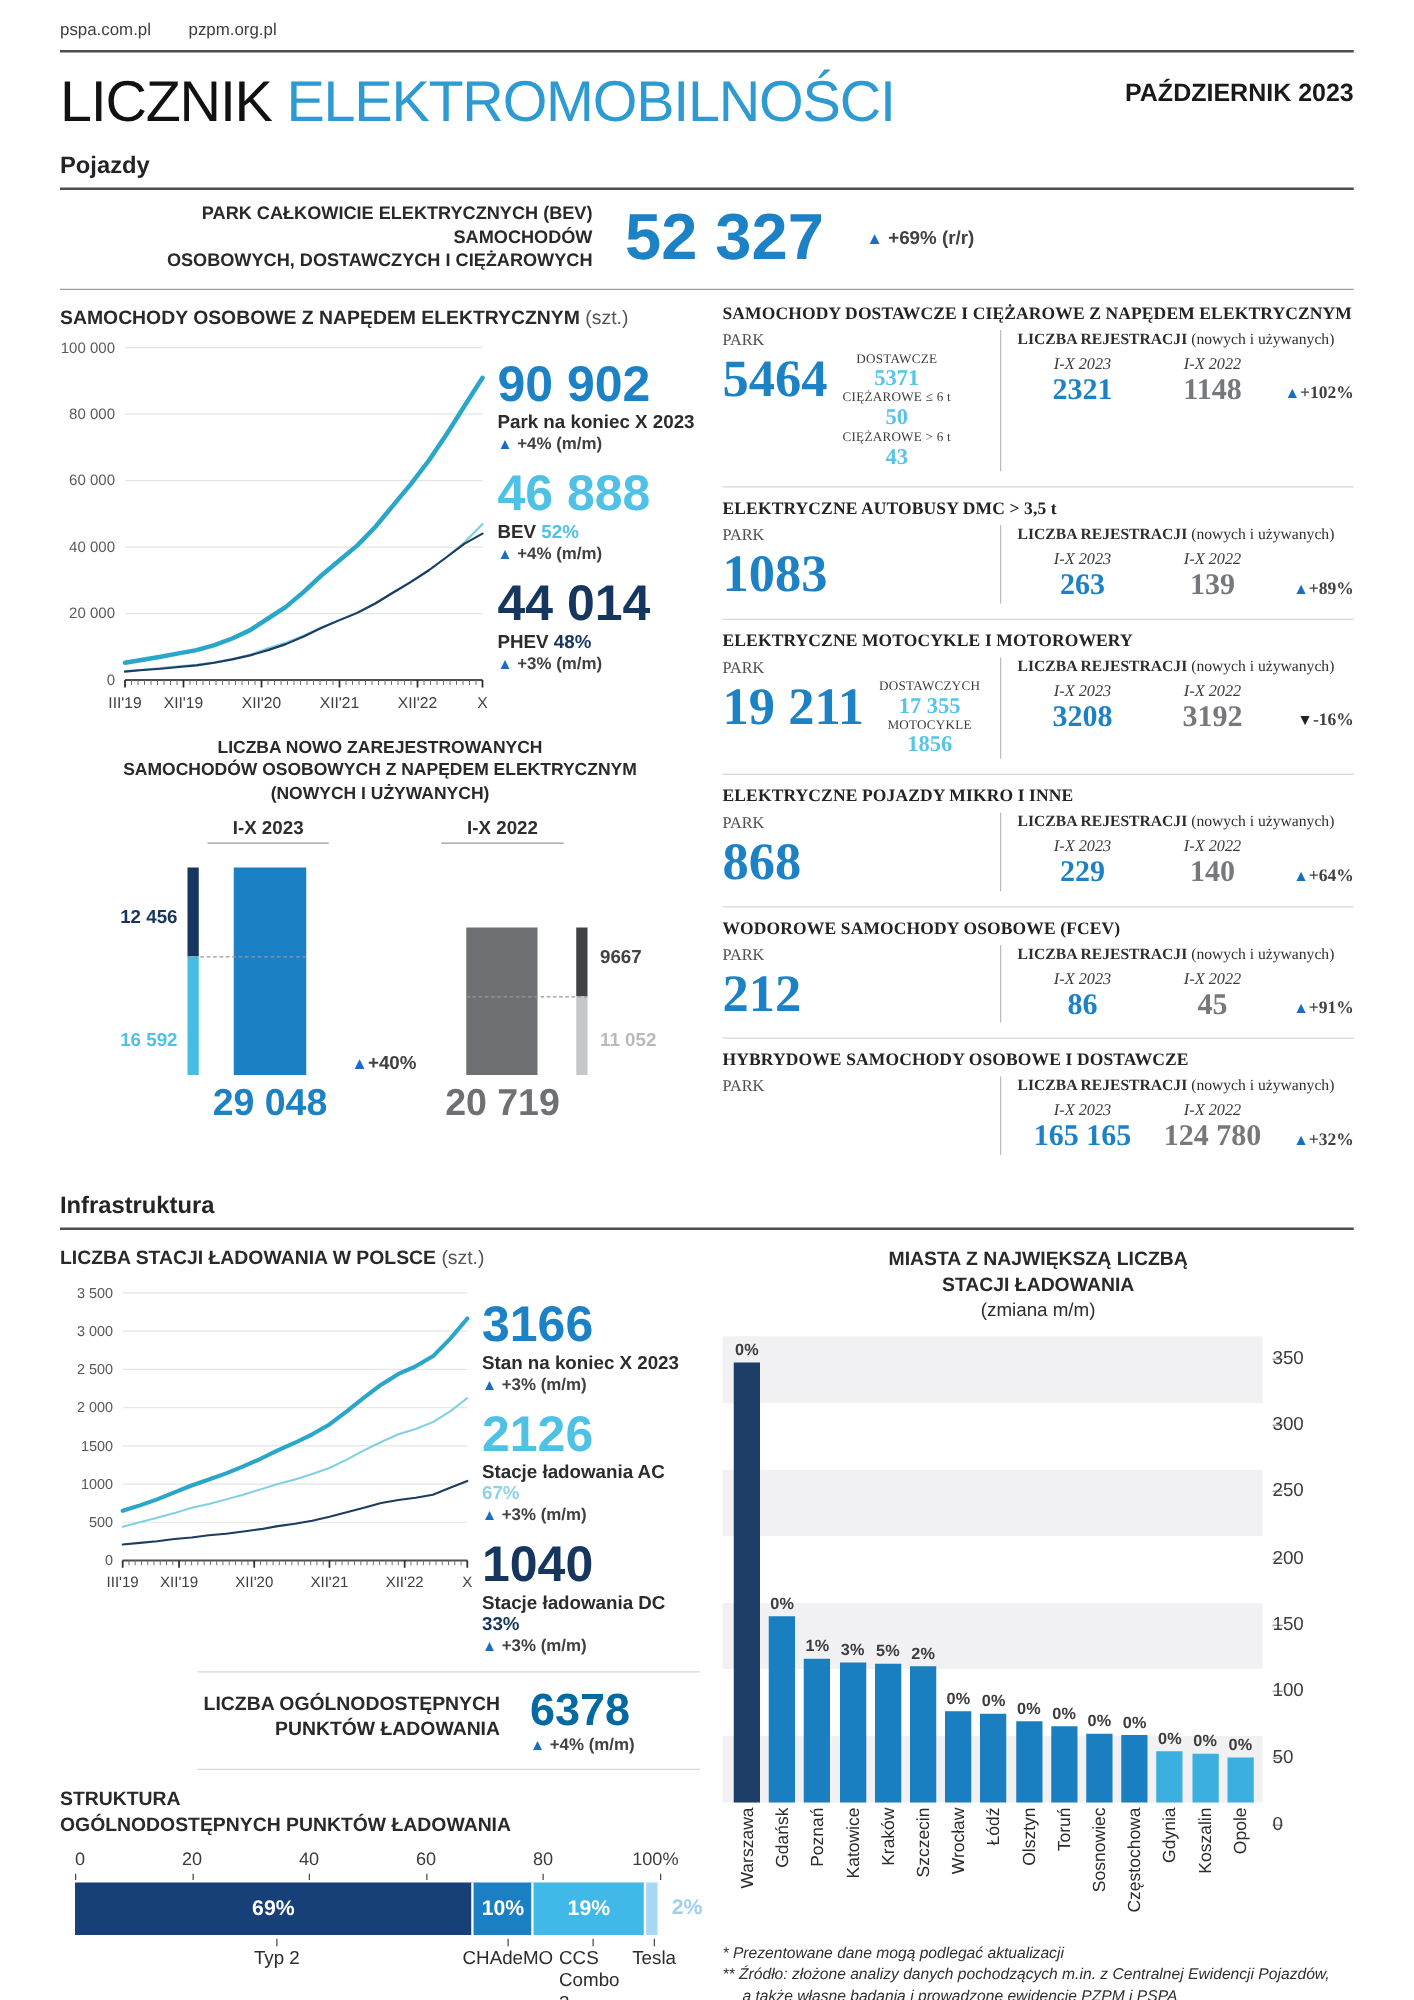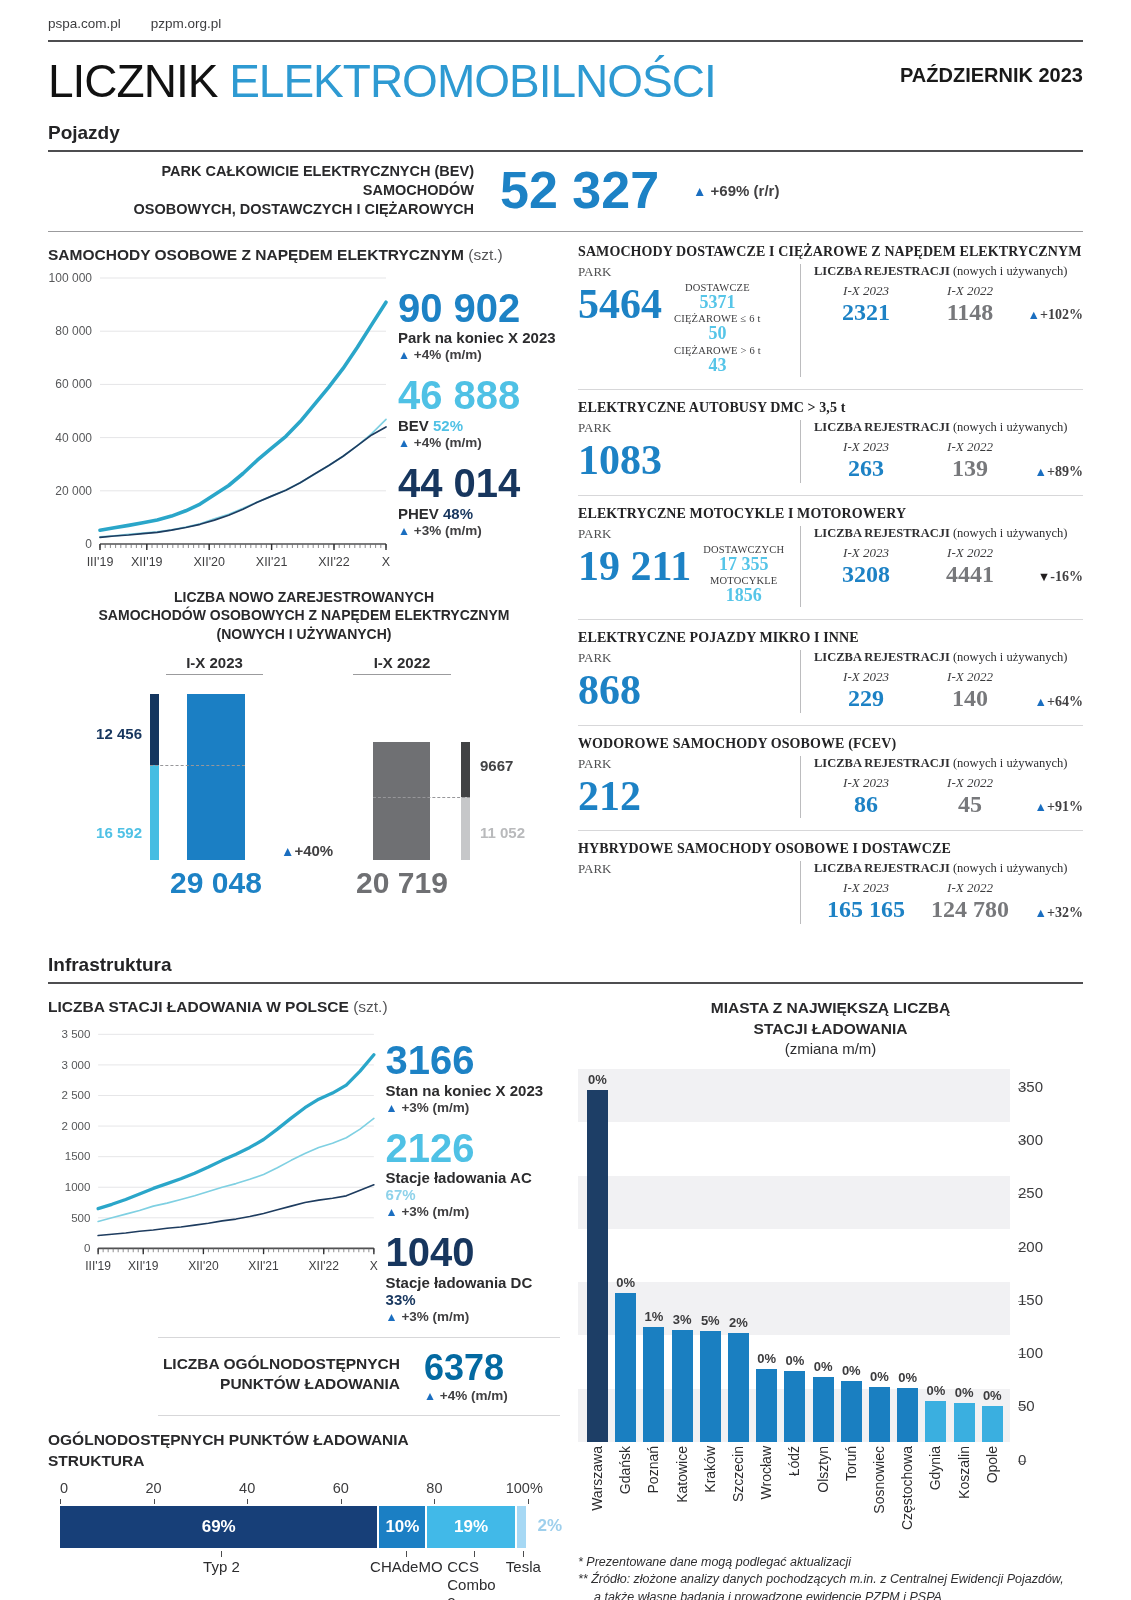--- a/index.html
+++ b/index.html
@@ -346,21 +346,21 @@
             </div>
             <div class="reg">
               <div class="reg-head"><span>LICZBA REJESTRACJI</span> <span class="suffix">(nowych i używanych)</span></div>
               <div class="reg-cols">
                 <div class="rcol">
                   <div class="rcol-head">I-X 2023</div>
                   <div class="rcol-val" style="color: rgb(29, 130, 197);">3208</div>
                 </div>
                 <div class="rcol">
                   <div class="rcol-head">I-X 2022</div>
-                  <div class="rcol-val" style="color: rgb(119, 120, 123);">4441</div>
+                  <div class="rcol-val" style="color: rgb(119, 120, 123);">3192</div>
                 </div>
                 <div class="chg rchg"><span class="tri down">▼</span><span>-16%</span></div>
               </div>
             </div>
           </div>
         </div>
         <div class="block">
           <div class="block-title">ELEKTRYCZNE POJAZDY MIKRO I INNE</div>
           <div class="block-body">
             <div class="park">
@@ -558,22 +558,22 @@
           <div>LICZBA OGÓLNODOSTĘPNYCH</div>
           <div>PUNKTÓW ŁADOWANIA</div>
         </div>
         <div class="points-num">
           <span class="big">6378</span>
           <span class="chg"><span class="tri">▲</span> <span>+4% (m/m)</span></span>
         </div>
       </div>
       <hr class="rule-light" style="margin-left:110px">
       <div class="struct-title">
+        <div>STRUKTURA</div>
         <div>OGÓLNODOSTĘPNYCH PUNKTÓW ŁADOWANIA</div>
-        <div>STRUKTURA</div>
       </div>
       <div class="struct" id="struct">
           <div class="struct-axis">
             <span style="left: 0%; transform: translateX(0px);">0</span>
             <i style="left: 0%;"></i>
             <span style="left: 20%;">20</span>
             <i style="left: 20%;"></i>
             <span style="left: 40%;">40</span>
             <i style="left: 40%;"></i>
             <span style="left: 60%;">60</span>

